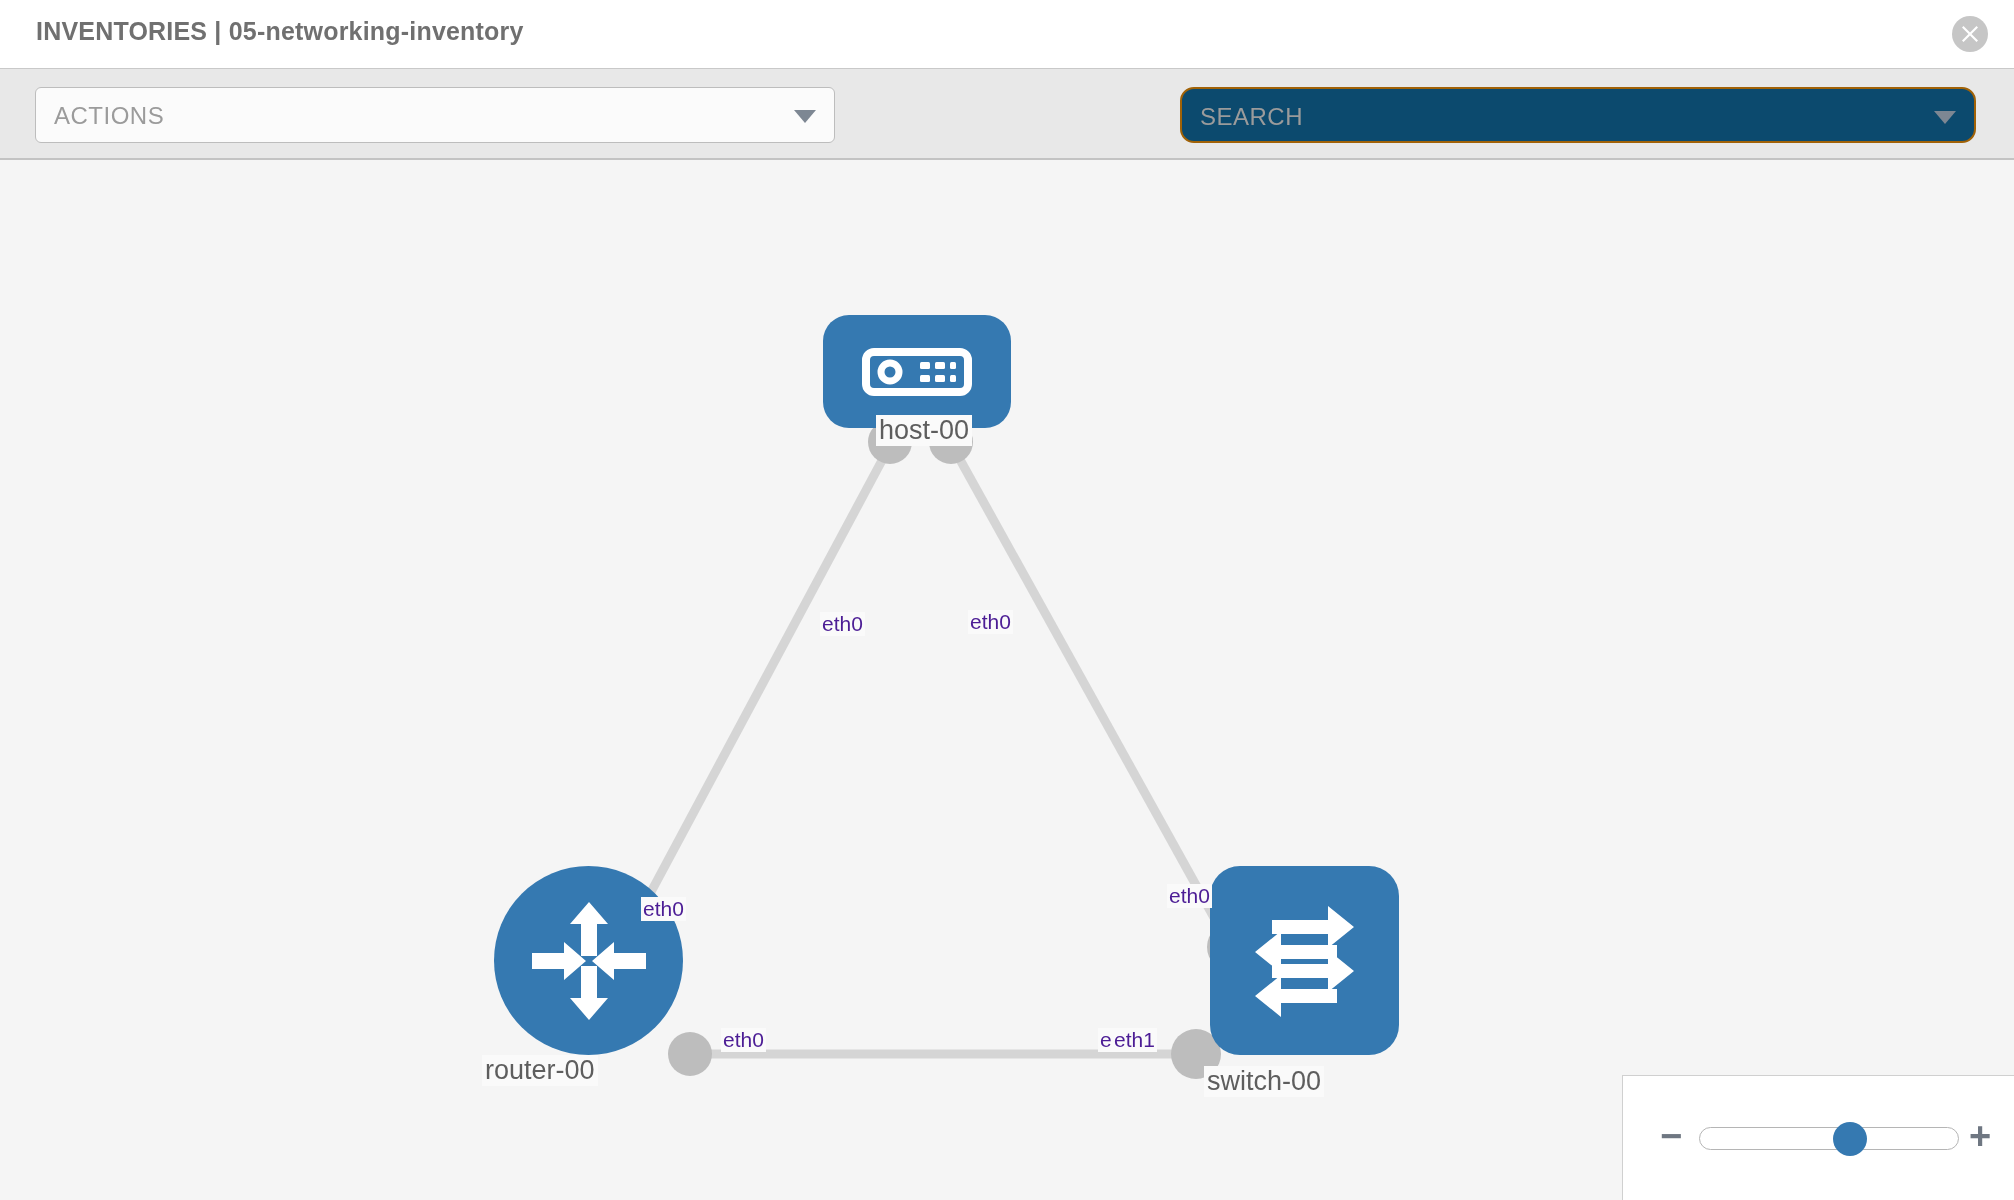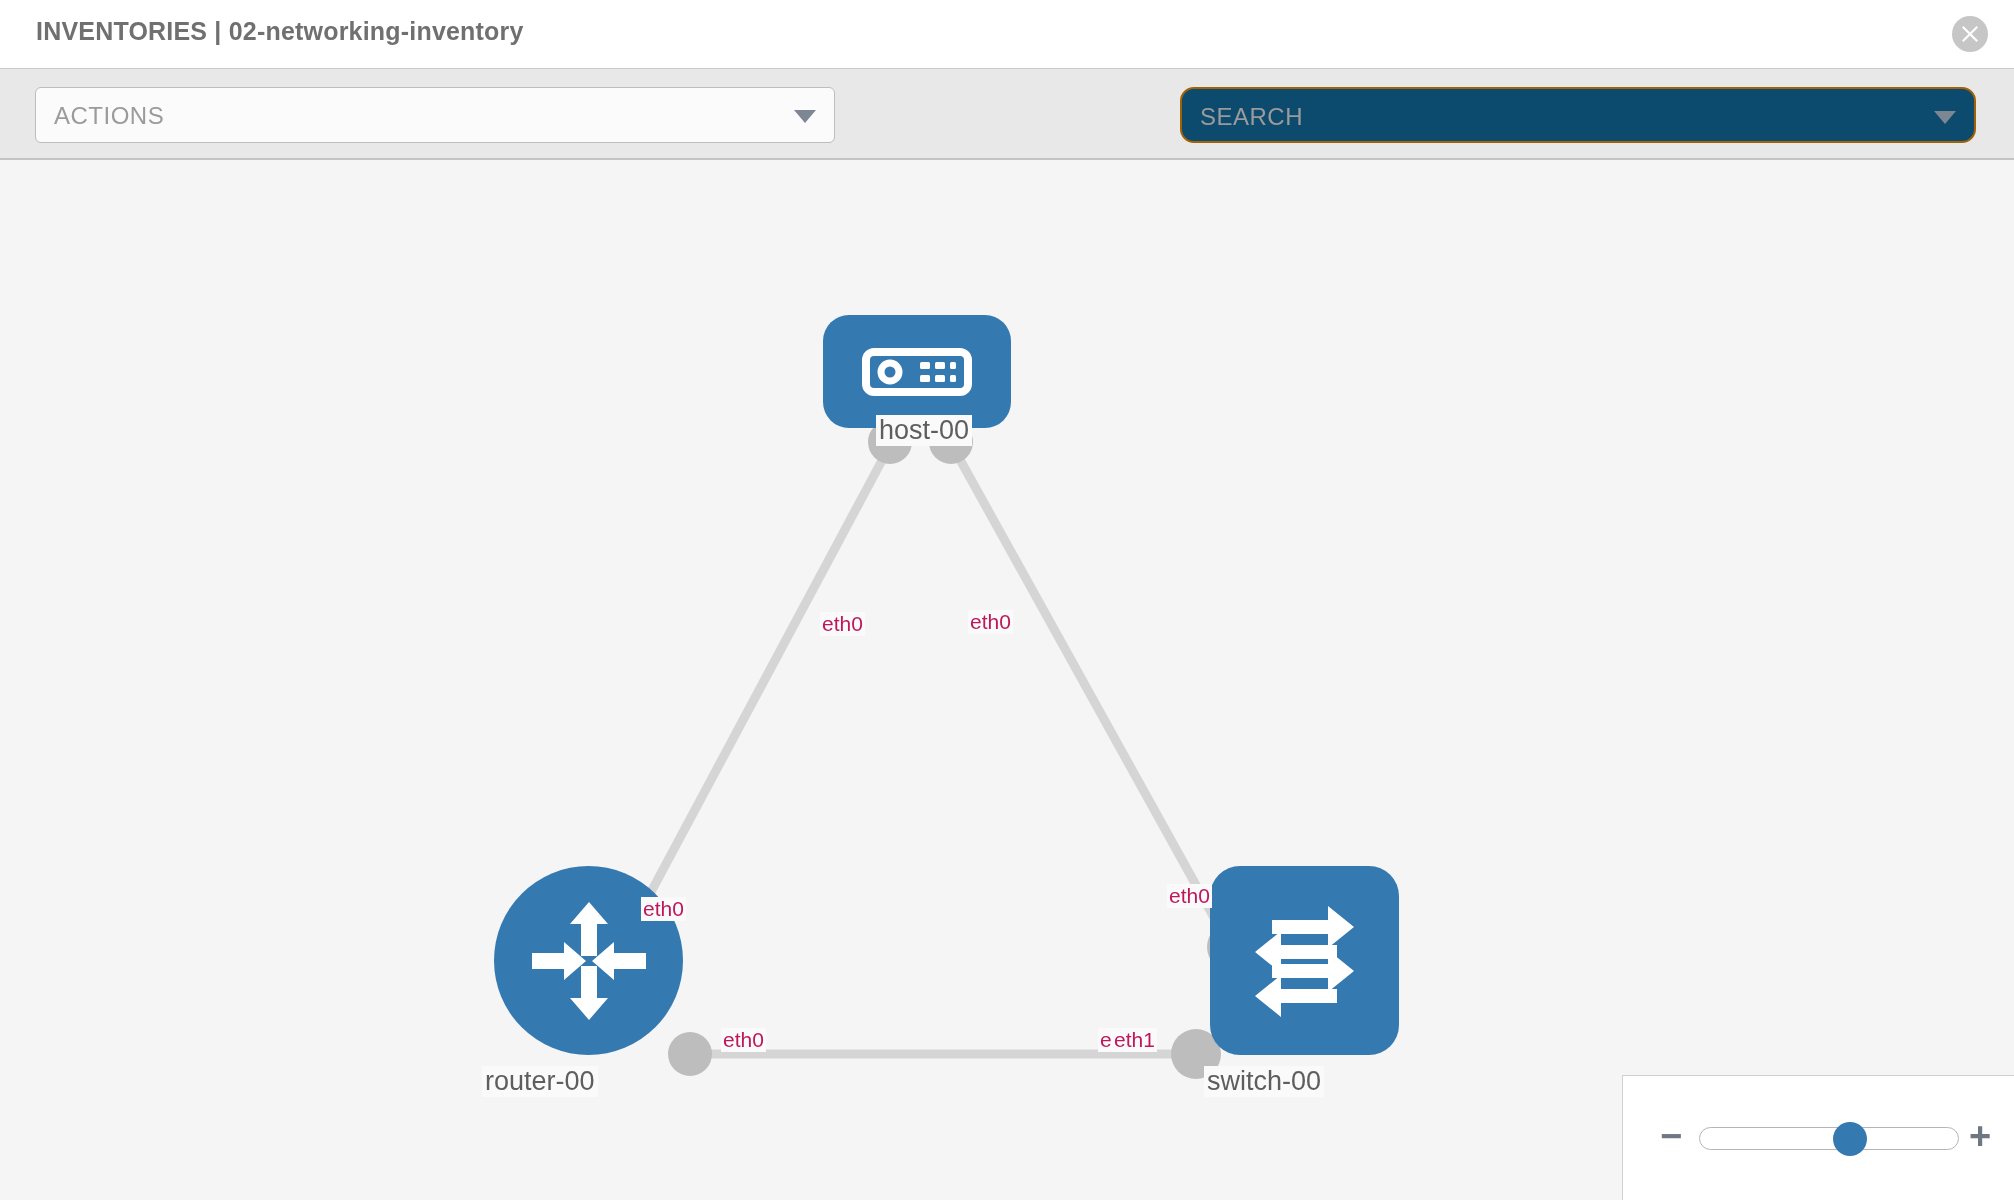--- a/index.html
+++ b/index.html
@@ -108,21 +108,21 @@
 
   
   #node-switch .node-shape {
     left: 0; top: 0; width: 189px; height: 189px; border-radius: 30px;
   }
   #node-switch { left: 1210px; top: 706px; width: 189px; height: 189px; }
 
   
   .edge-label {
     position: absolute; white-space: nowrap;
-    background: #fafafa; color: #be185d;
+    background: #fafafa; color: #4c1d95;
     font-size: 21px; padding: 0 2px;
   }
 
   
   .zoom-panel {
     position: absolute; right: 0; bottom: 0;
     width: 392px; height: 125px;
     background: #ffffff;
     border-top: 1px solid #d0d0d0;
     border-left: 1px solid #d0d0d0;
@@ -150,21 +150,21 @@
     width: 34px; height: 34px; border-radius: 50%;
     background: #3579b1; cursor: grab;
   }
 </style>
 </head>
 <body>
 
 <div id="app">
 
   <div class="header">
-    <div class="header-title">INVENTORIES | 02-networking-inventory</div>
+    <div class="header-title">INVENTORIES | 05-networking-inventory</div>
     <div class="close-btn">
       <svg width="36" height="36" viewBox="0 0 36 36" aria-hidden="true">
         <path d="M11.5 10 L18 16.5 L24.5 10 L26 11.5 L19.5 18 L26 24.5 L24.5 26 L18 19.5 L11.5 26 L10 24.5 L16.5 18 L10 11.5 Z" fill="#ffffff"></path>
       </svg>
     </div>
   </div>
 
   <div class="toolbar">
 
     <div class="actions-select">
@@ -239,21 +239,21 @@
             <path d="M65 6 L84 28 L73 28 L73 60 L57 60 L57 28 L46 28 Z"></path>
 
             <path d="M65 124 L84 102 L73 102 L73 70 L57 70 L57 102 L46 102 Z"></path>
 
             <path d="M62 65 L40 46 L40 57 L8 57 L8 73 L40 73 L40 84 Z"></path>
 
             <path d="M68 65 L90 46 L90 57 L122 57 L122 73 L90 73 L90 84 Z"></path>
           </g>
         </svg>
       </div>
-      <div class="node-label" style="left:-12px; top:200px;">router-00</div>
+      <div class="node-label" style="left:-12px; top:189px;">router-00</div>
     </div>
 
     <div class="node" id="node-switch">
       <div class="node-shape">
         <svg width="125" height="125" viewBox="0 0 125 125" aria-hidden="true">
           <g fill="#ffffff">
 
             <path d="M30 22 L86 22 L86 8 L112 29 L86 50 L86 36 L30 36 Z"></path>
 
             <path d="M95 47 L39 47 L39 33 L13 54 L39 75 L39 61 L95 61 Z"></path>

